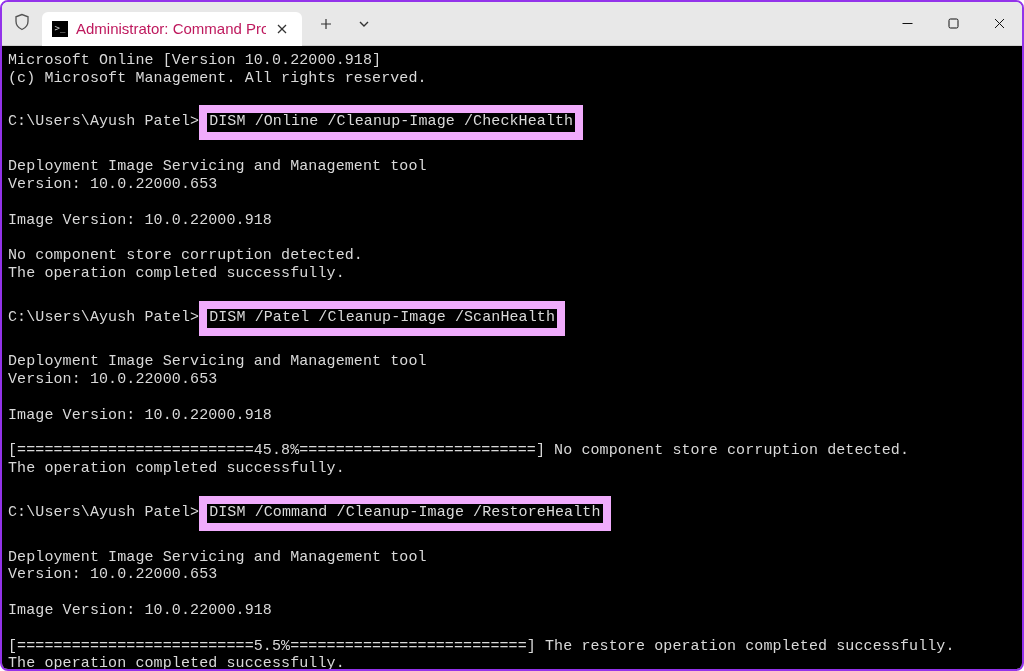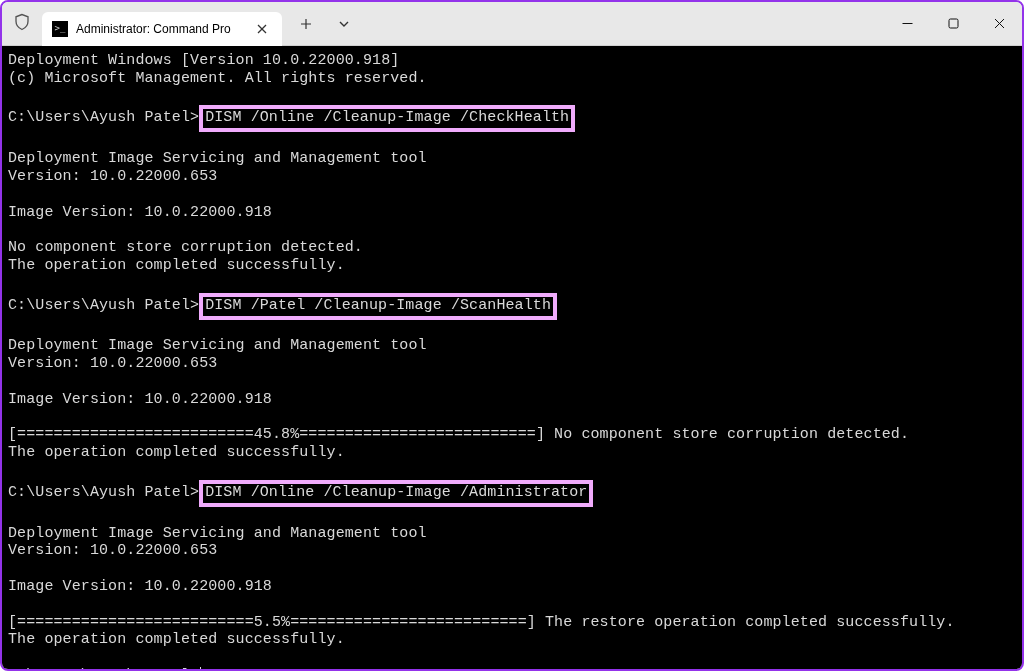--- a/index.html
+++ b/index.html
@@ -56,22 +56,22 @@
       margin-right: 8px;
       flex-shrink: 0;
     }
     .tab-icon-inner {
       font-family: "Consolas", monospace;
       color: #ccc;
       font-size: 9px;
       line-height: 1;
     }
     .tab-title {
-      font-size: 12px;
-      color: #000000;
+      font-size: 15px;
+      color: #be185d;
       white-space: nowrap;
       overflow: hidden;
       text-overflow: clip;
       flex: 1;
     }
     .tab-close {
       width: 20px;
       height: 20px;
       display: flex;
       align-items: center;
@@ -127,21 +127,21 @@
       font-family: "Consolas", "Courier New", monospace;
       font-size: 15px;
       line-height: 17.8px;
       padding: 6px 4px 4px 6px;
       height: calc(100% - 44px);
       white-space: pre;
       letter-spacing: 0.1px;
       overflow: hidden;
     }
     .hl {
-      border: 4px solid #f0abfc;
+      border: 8px solid #f0abfc;
       padding: 0 2px 2px 2px;
       display: inline-block;
       line-height: 17px;
     }
     .cursor {
       display: inline-block;
       background: #d9d9d9;
       width: 1.2px;
       height: 17px;
       vertical-align: text-bottom;
@@ -200,21 +200,21 @@
     </div>
     <div class="win-btn">
       <svg viewBox="0 0 11 11" stroke="#111" stroke-width="1">
         <line x1="1" y1="1" x2="10" y2="10"></line>
         <line x1="10" y1="1" x2="1" y2="10"></line>
       </svg>
     </div>
   </div>
 </div>
 
-<div class="terminal"><span>Deployment Windows [Version 10.0.22000.918]</span>
+<div class="terminal"><span>Microsoft Online [Version 10.0.22000.918]</span>
 <span>(c) Microsoft Management. All rights reserved.</span>
 
 <span>C:\Users\Ayush Patel&gt;</span><span class="hl">DISM /Online /Cleanup-Image /CheckHealth</span>
 
 <span>Deployment Image Servicing and Management tool</span>
 <span>Version: 10.0.22000.653</span>
 
 <span>Image Version: 10.0.22000.918</span>
 
 <span>No component store corruption detected.</span>
@@ -223,21 +223,21 @@
 <span>C:\Users\Ayush Patel&gt;</span><span class="hl">DISM /Patel /Cleanup-Image /ScanHealth</span>
 
 <span>Deployment Image Servicing and Management tool</span>
 <span>Version: 10.0.22000.653</span>
 
 <span>Image Version: 10.0.22000.918</span>
 
 <span>[==========================45.8%==========================] No component store corruption detected.</span>
 <span>The operation completed successfully.</span>
 
-<span>C:\Users\Ayush Patel&gt;</span><span class="hl">DISM /Online /Cleanup-Image /Administrator</span>
+<span>C:\Users\Ayush Patel&gt;</span><span class="hl">DISM /Command /Cleanup-Image /RestoreHealth</span>
 
 <span>Deployment Image Servicing and Management tool</span>
 <span>Version: 10.0.22000.653</span>
 
 <span>Image Version: 10.0.22000.918</span>
 
 <span>[==========================5.5%==========================] The restore operation completed successfully.</span>
 <span>The operation completed successfully.</span>
 
 <span>C:\Users\Ayush Patel&gt;</span><span class="cursor"></span></div>

